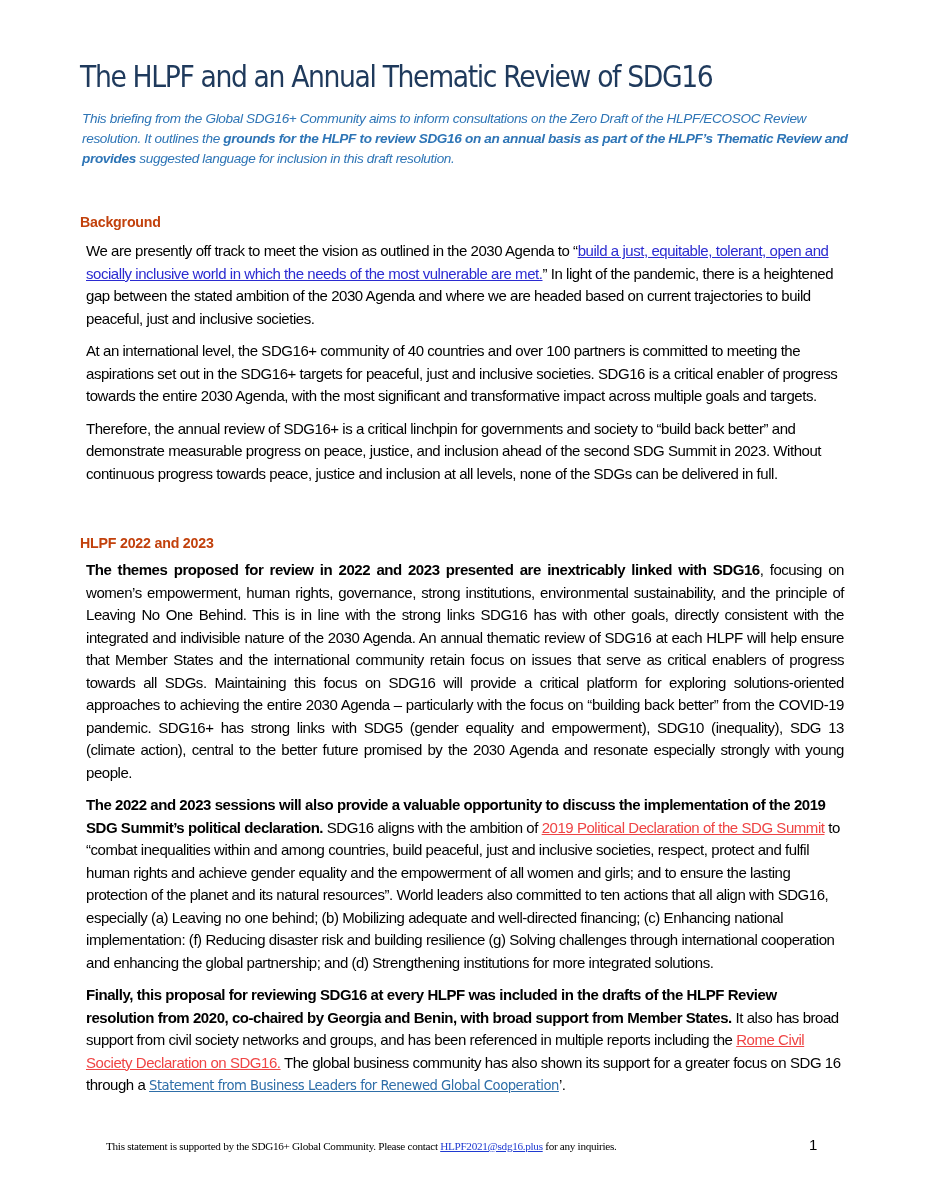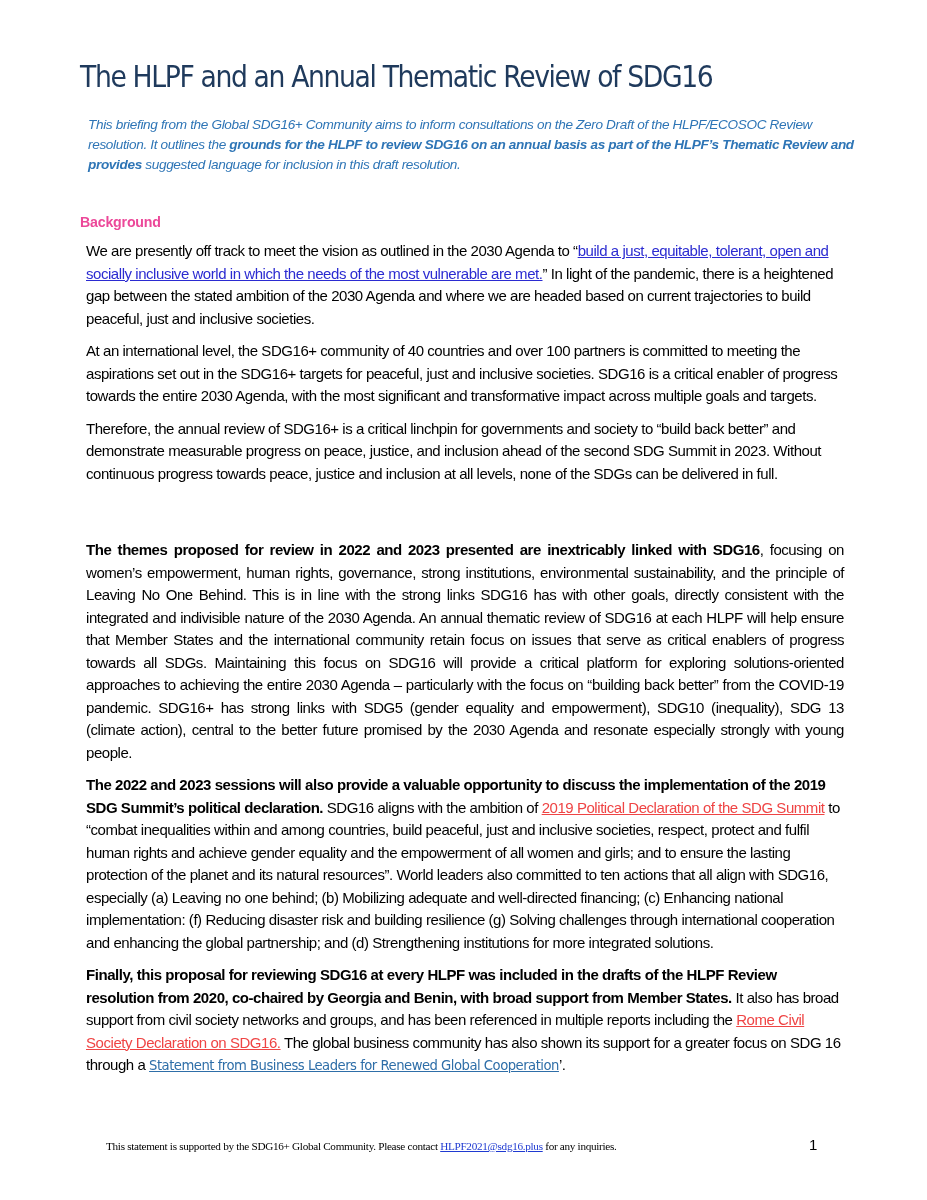--- a/index.html
+++ b/index.html
@@ -3,26 +3,26 @@
 <meta charset="utf-8">
 <style>
   html, body { margin: 0; padding: 0; background: #ffffff; }
   body { width: 927px; height: 1200px; position: relative; overflow: hidden;
          font-family: "Liberation Sans", sans-serif; color: #000; }
   .page { position: absolute; left: 80px; top: 0; width: 770px; }
   .title { position: absolute; left: 0; top: 56px; width: 770px; margin: 0;
            font-family: "DejaVu Sans", sans-serif; font-weight: normal;
            font-size: 31px; letter-spacing: -1.6px; transform: scaleX(0.86); transform-origin: left;
            color: #1f3a5c; white-space: nowrap; line-height: 40px; }
-  .intro { position: absolute; left: 0; top: 107px; width: 770px; margin: 8px;
+  .intro { position: absolute; left: 0; top: 107px; width: 770px; margin: 2px;
            font-style: italic; font-size: 13.6px; line-height: 20px; color: #2e75b6;
            letter-spacing: -0.35px; }
   .intro b { font-weight: bold; }
   .body-text { font-size: 15px; line-height: 22.5px; letter-spacing: -0.45px; margin: 6px; }
-  .h2 { margin: 0; font-size: 14.2px; font-weight: bold; color: #ec4899; letter-spacing: -0.2px; line-height: 20px; }
+  .h2 { margin: 0; font-size: 14.2px; font-weight: bold; color: #c2410c; letter-spacing: -0.2px; line-height: 20px; }
   .block { position: absolute; left: 0; width: 770px; }
   .justify { text-align: justify; }
   a.lk1 { color: #2b2bd1; text-decoration: underline; }
   a.lk2 { color: #ef4444; text-decoration: underline; }
   a.lk3 { color: #2e6ea8; text-decoration: underline; font-family: "DejaVu Sans", sans-serif; font-size: 13.2px; letter-spacing: -0.5px; }
   .footer { position: absolute; left: 106px; top: 1140px; font-size: 11.2px; letter-spacing: -0.3px; color: #000; font-family: Liberation Serif, serif; }
   .footer a { color: #1f3ad1; text-decoration: underline; }
   .pagenum { position: absolute; left: 809px; top: 1136px; font-size: 15px; color: #000; }
 </style>
 </head>
@@ -35,20 +35,21 @@
   <p class="intro"><span>This briefing from the Global SDG16+ Community aims to inform consultations on the Zero Draft of the HLPF/ECOSOC Review resolution. It outlines the </span><b>grounds for the HLPF to review SDG16 on an annual basis as part of the HLPF’s Thematic Review and provides</b><span> suggested language for inclusion in this draft resolution.</span></p>
 
   <div class="block" style="top:212px;">
     <h2 class="h2">Background</h2>
     <p class="body-text" style="margin-top:8px;"><span>We are presently off track to meet the vision as outlined in the 2030 Agenda to “</span><a class="lk1" href="#">build a just, equitable, tolerant, open and socially inclusive world in which the needs of the most vulnerable are met.</a><span>” In light of the pandemic, there is a heightened gap between the stated ambition of the 2030 Agenda and where we are headed based on current trajectories to build peaceful, just and inclusive societies.</span></p>
     <p class="body-text" style="margin-top:10px;">At an international level, the SDG16+ community of 40 countries and over 100 partners is committed to meeting the aspirations set out in the SDG16+ targets for peaceful, just and inclusive societies. SDG16 is a critical enabler of progress towards the entire 2030 Agenda, with the most significant and transformative impact across multiple goals and targets.</p>
     <p class="body-text" style="margin-top:10px;">Therefore, the annual review of SDG16+ is a critical linchpin for governments and society to “build back better” and demonstrate measurable progress on peace, justice, and inclusion ahead of the second SDG Summit in 2023. Without continuous progress towards peace, justice and inclusion at all levels, none of the SDGs can be delivered in full.</p>
   </div>
 
   <div class="block" style="top:533px;">
+    <h2 class="h2">HLPF 2022 and 2023</h2>
     <p class="body-text justify" style="margin-top:6px;"><b>The themes proposed for review in 2022 and 2023 presented are inextricably linked with SDG16</b><span>, focusing on women’s empowerment, human rights, governance, strong institutions, environmental sustainability, and the principle of Leaving No One Behind.  This is in line with the strong links SDG16 has with other goals, directly consistent with the integrated and indivisible nature of the 2030 Agenda.  An annual thematic review of SDG16 at each HLPF will help ensure that Member States and the international community retain focus on issues that serve as critical enablers of progress towards all SDGs. Maintaining this focus on SDG16 will provide a critical platform for exploring solutions-oriented approaches to achieving the entire 2030 Agenda – particularly with the focus on “building back better” from the COVID-19 pandemic. SDG16+ has strong links with SDG5 (gender equality and empowerment), SDG10 (inequality), SDG 13 (climate action),  central to the better future promised by the 2030 Agenda and resonate especially strongly with young people.</span></p>
     <p class="body-text" style="margin-top:10px;"><b>The 2022 and 2023 sessions will also provide a valuable opportunity to discuss the implementation of the 2019 SDG Summit’s political declaration.</b><span> SDG16 aligns with the ambition of </span><a class="lk2" href="#">2019 Political Declaration of the SDG Summit</a><span> to “combat inequalities within and among countries, build peaceful, just and inclusive societies, respect, protect and fulfil human rights and achieve gender equality and the empowerment of all women and girls; and to ensure the lasting protection of the planet and its natural resources”. World leaders also committed to ten actions that all align with SDG16, especially (a) Leaving no one behind; (b) Mobilizing adequate and well-directed financing; (c) Enhancing national implementation: (f) Reducing disaster risk and building resilience (g) Solving challenges through international cooperation and enhancing the global partnership; and (d) Strengthening institutions for more integrated solutions.</span></p>
     <p class="body-text" style="margin-top:10px;"><b>Finally, this proposal for reviewing SDG16 at every HLPF was included in the drafts of the HLPF Review resolution from 2020, co-chaired by Georgia and Benin, with broad support from Member States.</b><span> It also has broad support from civil society networks and groups, and has been referenced in multiple reports including the </span><a class="lk2" href="#">Rome Civil Society Declaration on SDG16.</a><span> The global business community has also shown its support for a greater focus on SDG 16 through a </span><a class="lk3" href="#">Statement from Business Leaders for Renewed Global Cooperation</a><span>’.</span></p>
   </div>
 </div>
 
 <div class="footer"><span>This statement is supported by the SDG16+ Global Community. Please contact </span><a href="#">HLPF2021@sdg16.plus</a><span> for any inquiries.</span></div>
 <div class="pagenum">1</div>
 
 </body></html>

